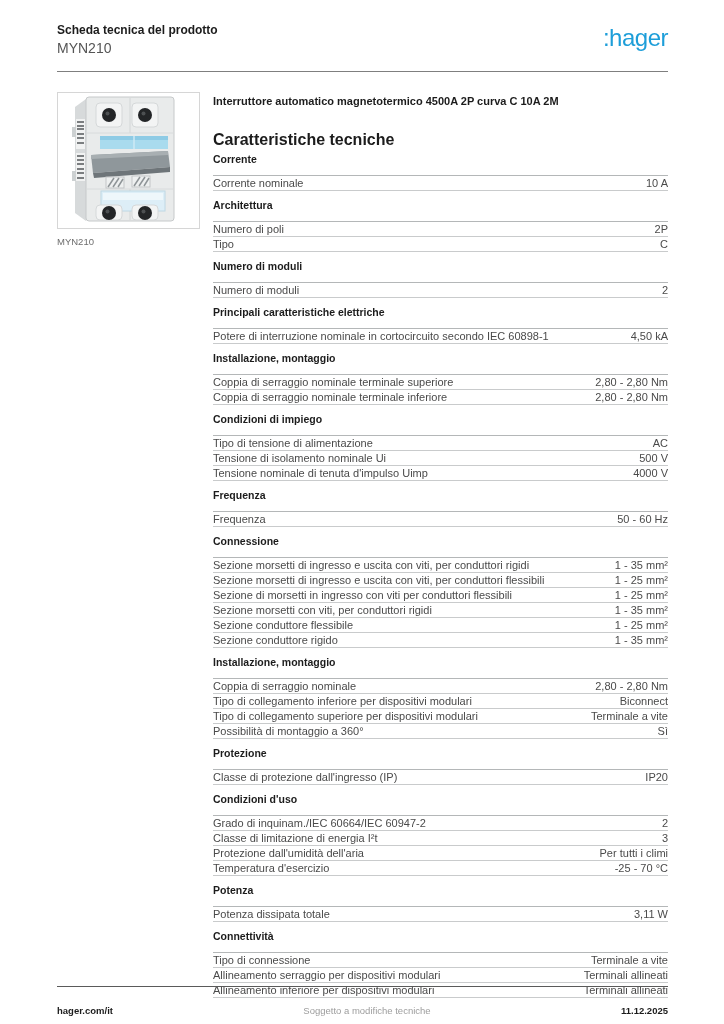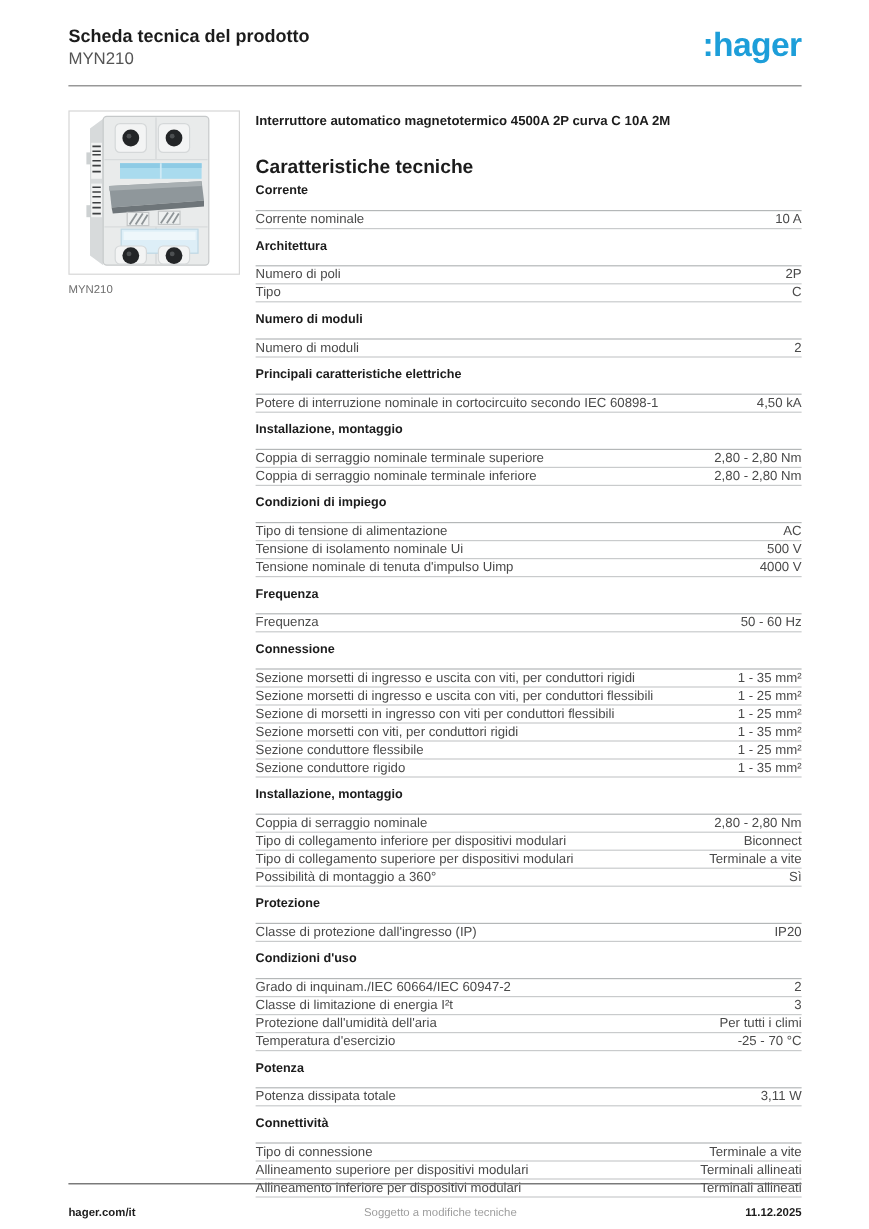--- a/index.html
+++ b/index.html
@@ -17,33 +17,33 @@
   }
   
   .doc-header {
     display: flex;
     justify-content: space-between;
     align-items: flex-start;
     padding-bottom: 14px;
     border-bottom: 1px solid #7f7f7f;
   }
   .doc-title {
-    font-size: 15px;
+    font-size: 12px;
     font-weight: bold;
     color: #1c1c1c;
     line-height: 19px;
   }
   .doc-subtitle {
     font-size: 14px;
     color: #555555;
     line-height: 17px;
   }
   .hager-logo {
-    font-size: 28px;
-    font-weight: bold;
+    font-size: 24px;
+    font-weight: normal;
     letter-spacing: -0.5px;
     line-height: 30px;
     margin-top: 2px;
   }
   
   .main {
     display: flex;
     margin-top: 20px;
   }
   .left-col { width: 143px; flex: 0 0 143px; }
@@ -351,21 +351,21 @@
               <span class="spec-value">3,11 W</span>
             </div>
           </section>
           <section class="spec-section">
             <div class="spec-heading">Connettività</div>
             <div class="spec-row">
               <span class="spec-label">Tipo di connessione</span>
               <span class="spec-value">Terminale a vite</span>
             </div>
             <div class="spec-row">
-              <span class="spec-label">Allineamento superiore per dispositivi modulari</span>
+              <span class="spec-label">Allineamento serraggio per dispositivi modulari</span>
               <span class="spec-value">Terminali allineati</span>
             </div>
             <div class="spec-row">
               <span class="spec-label">Allineamento inferiore per dispositivi modulari</span>
               <span class="spec-value">Terminali allineati</span>
             </div>
           </section>
         </div>
     </div>
 

